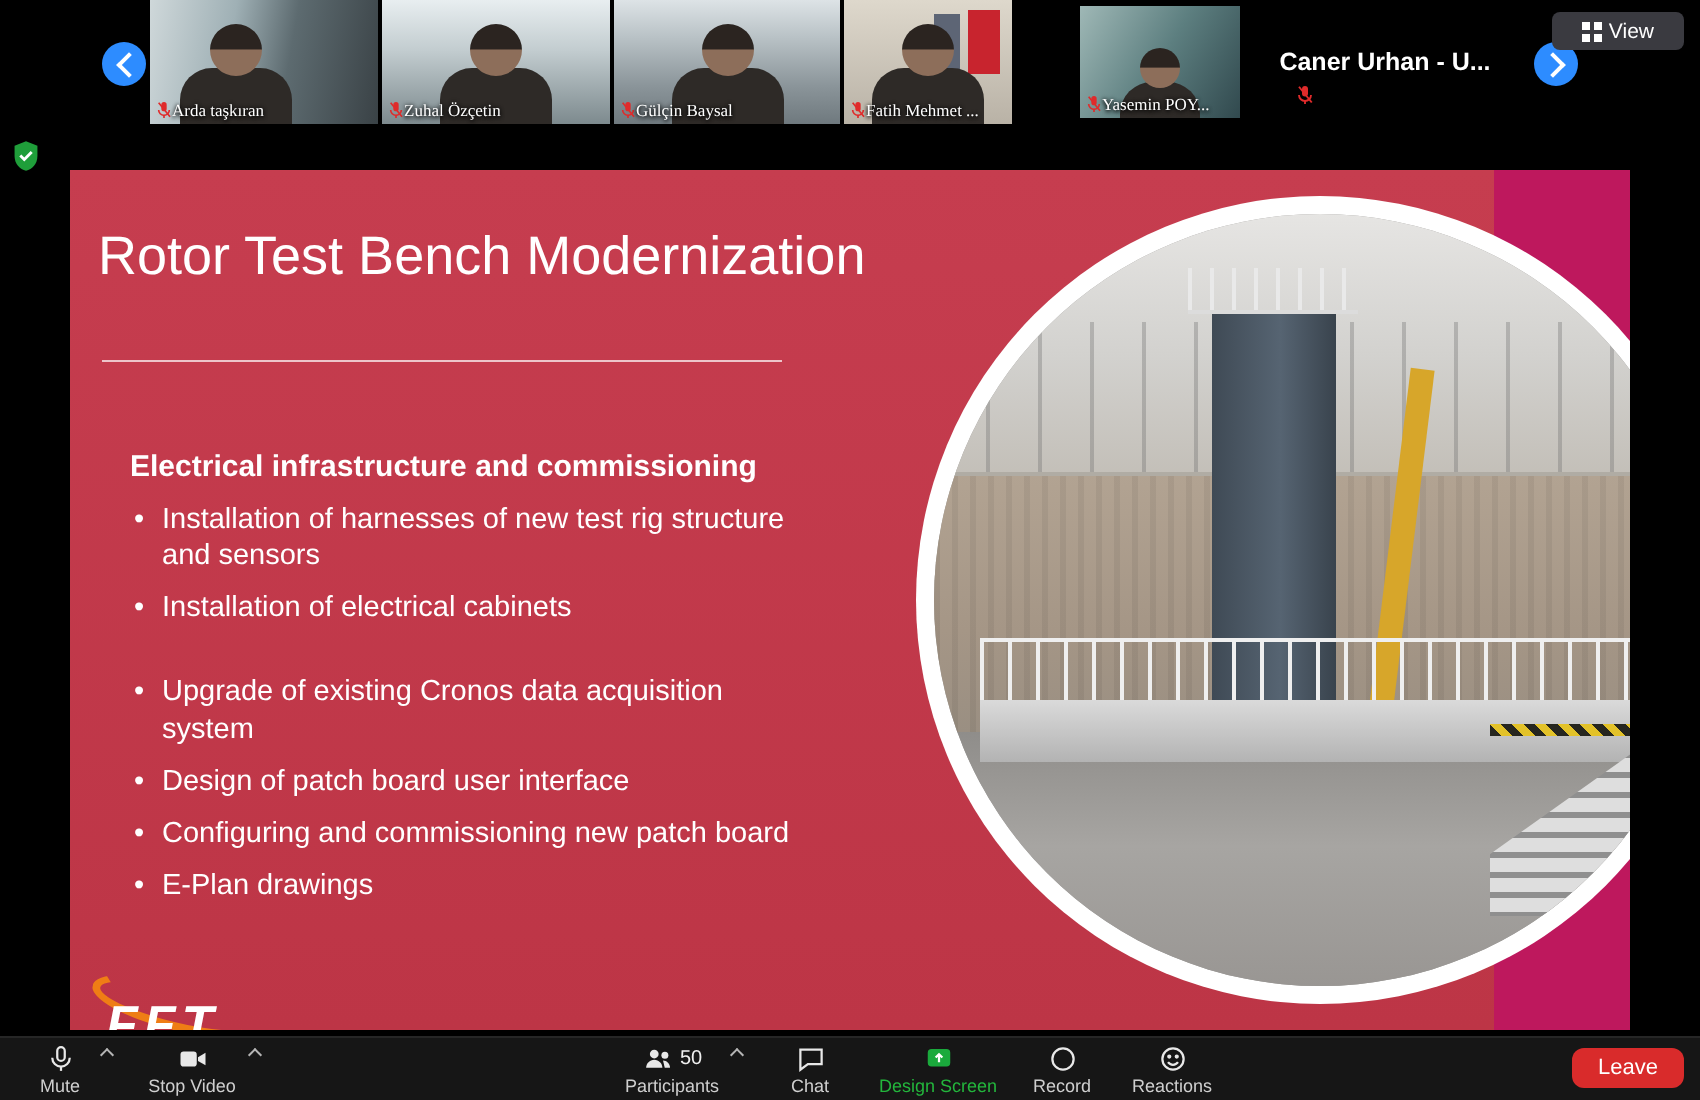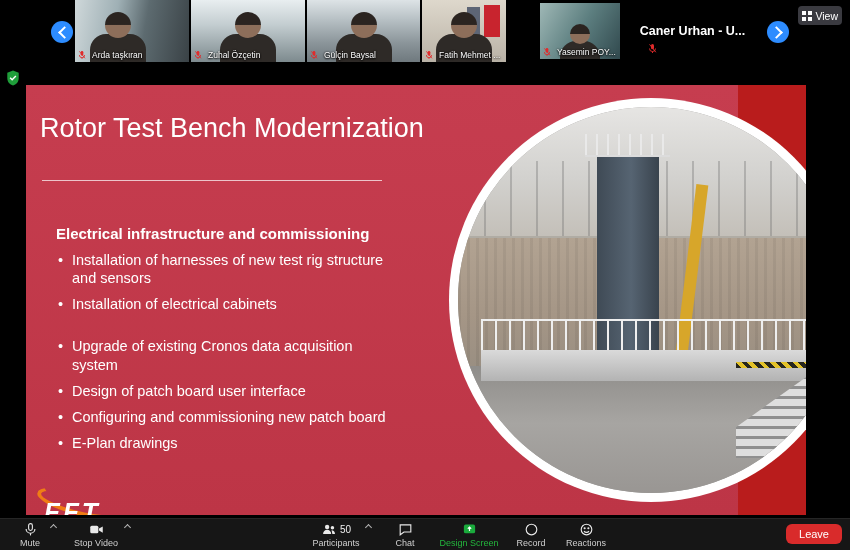--- a/index.html
+++ b/index.html
@@ -24,40 +24,40 @@
   .person { position:absolute; bottom:-6px; left:50%; transform:translateX(-50%); width:56px; height:34px;
             background:#2e2a27; border-radius:16px 16px 0 0; }
   .person::before { content:""; position:absolute; top:-22px; left:50%; transform:translateX(-50%);
             width:26px; height:26px; border-radius:50%;
             background:linear-gradient(180deg,#2b2420 48%,#8d6e5a 50%); }
   .p-left { left:38%; }
   .p-small { width:40px; height:24px; }
   .p-small::before { width:20px; height:20px; top:-17px; }
   .flag-red  { position:absolute; right:6px; top:5px; width:16px; height:32px; background:#c8242e; }
   .flag-dark { position:absolute; right:26px; top:7px; width:13px; height:30px; background:#5d6575; }
-  .name-tag { position:absolute; left:3px; bottom:2px; display:flex; align-items:center; gap:6px;
-              font-size:8.5px; color:#fff; text-shadow:0 0 2px #000, 0 1px 2px #000; white-space:nowrap; }
+  .name-tag { position:absolute; left:3px; bottom:2px; display:flex; align-items:center; gap:0;
+              font-size:8.5px; color:#fff; text-shadow:0 0 2px #000, 0 1px 2px #000; white-space:nowrap;font-family:Liberation Serif, serif; }
   .no-video-name { position:absolute; inset:0; display:flex; align-items:center; justify-content:center;
               color:#fff; font-size:12.5px; font-weight:600; }
   .mic-lone { position:absolute; left:28px; bottom:4px; }
   .nav-arrow { position:absolute; top:21px; width:22px; height:22px; border-radius:50%;
                background:#2D8CFF; border:none; cursor:pointer; }
   .nav-arrow::before { content:""; position:absolute; top:7px; width:7px; height:7px;
                border-left:2px solid #fff; border-top:2px solid #fff; }
   .arrow-left  { left:51px; }  .arrow-left::before  { left:9px; transform:rotate(-45deg); }
   .arrow-right { left:767px; } .arrow-right::before { left:5px; transform:rotate(135deg); }
   .view-btn { position:absolute; top:6px; right:8px; height:19px; display:flex; align-items:center; gap:4px;
-              background:#3a3a40; color:#fff; font-size:10.5px; padding:0 4px; border-radius:4px; cursor:pointer; }
+              background:#3a3a40; color:#fff; font-size:10.5px; padding:0 15px; border-radius:4px; cursor:pointer; }
   .grid-icon { width:4px; height:4px; background:#fff; box-shadow:6px 0 #fff, 0 6px #fff, 6px 6px #fff;
                margin-right:5px; margin-bottom:6px; }
 
   
   .stage { position:absolute; top:62px; left:0; width:850px; height:456px; background:#000; }
   .shield { position:absolute; left:6px; top:8px; }
-  .slide { position:absolute; left:26px; top:23px; width:780px; height:430px; background:#b91c1c; overflow:hidden; }
+  .slide { position:absolute; left:35px; top:23px; width:780px; height:430px; background:#be185d; overflow:hidden; }
   .slide-red { position:absolute; left:0; top:0; width:712px; height:430px;
                background:linear-gradient(180deg,#c63d4f 0%,#bd3546 100%); }
   .slide-title { position:absolute; left:14px; top:28px; width:460px; color:#fff; font-size:27px; font-weight:500; }
   .divider { position:absolute; left:16px; top:95px; width:340px; height:1px; background:rgba(255,255,255,.7); }
   .content { position:absolute; left:30px; top:140px; width:330px; color:#fff; }
   .content h3 { font-size:15px; font-weight:700; margin:0 0 9px; }
   .content ul { list-style:none; margin:0 0 24px; }
   .content li { font-size:14.5px; line-height:1.25; margin:0 0 8px; padding-left:16px; position:relative; }
   .content li::before { content:"•"; position:absolute; left:2px; }
 

